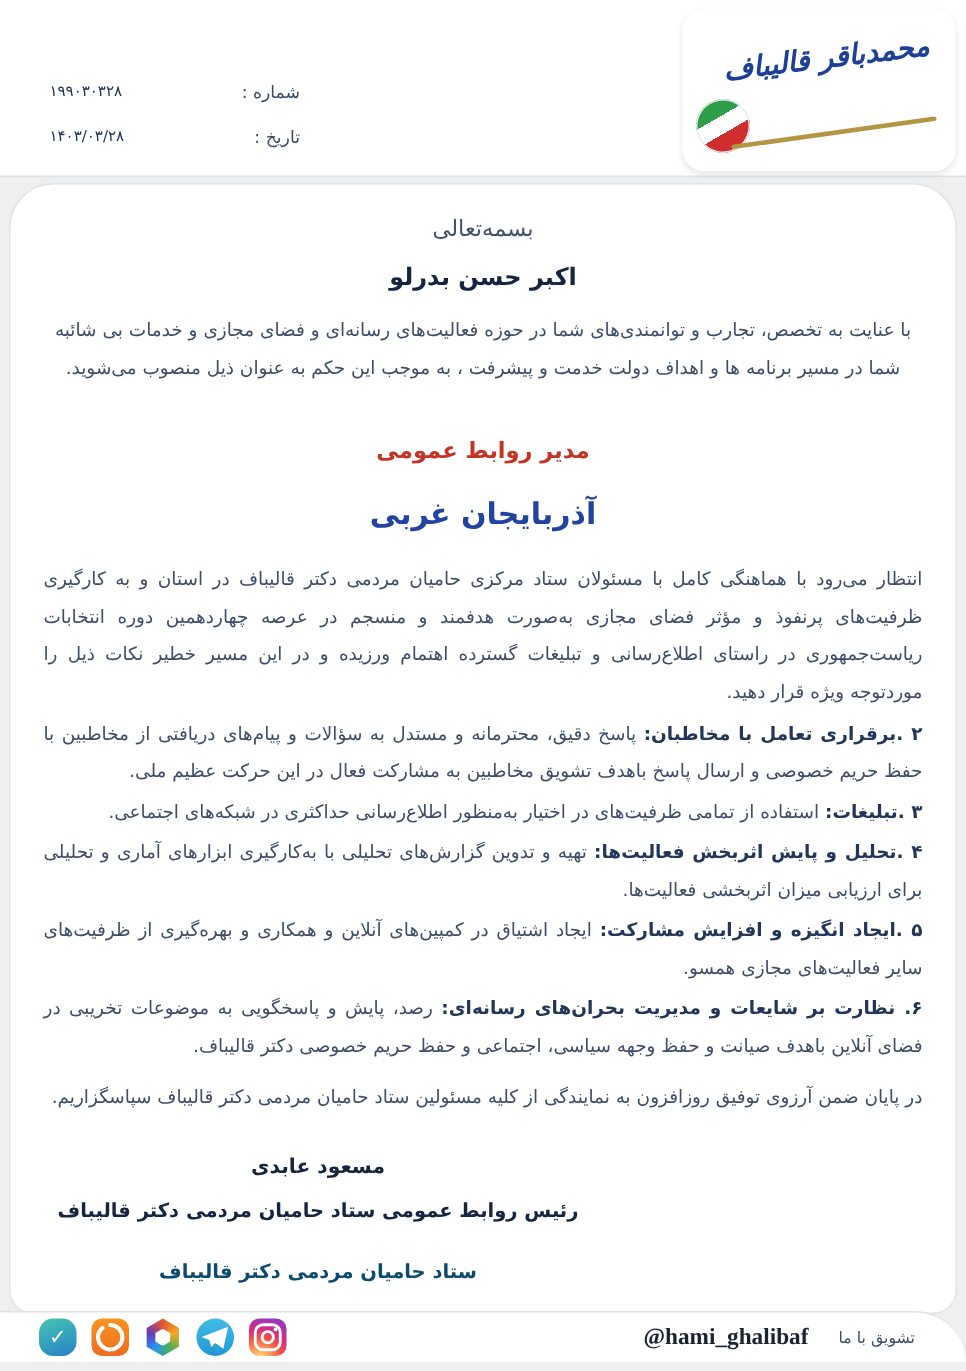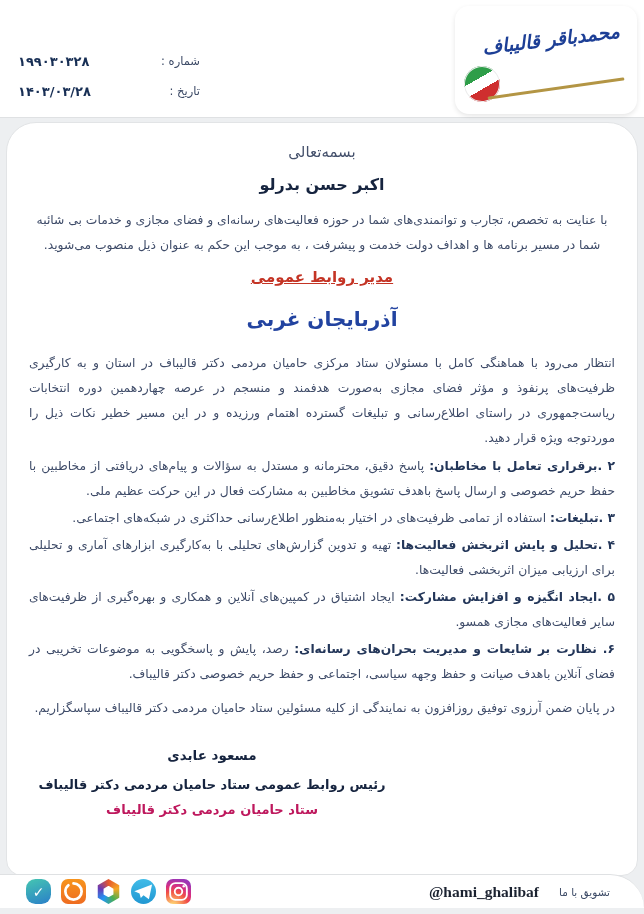--- a/index.html
+++ b/index.html
@@ -16,21 +16,21 @@
     position:absolute; top:0; left:0; right:0; height:118px;
     background:#ffffff;
     border-bottom:1px solid #dfe1e3;
   }
   .header-meta { position:absolute; top:46px; left:18px; width:182px; }
   .meta-row {
     display:flex; direction:rtl; justify-content:space-between; align-items:center;
     height:30px;
   }
   .meta-label { font-size:11.5px; color:#3c4a66; }
-  .meta-value { font-size:13px; font-weight:bold; color:#182f55; letter-spacing:1px; }
+  .meta-value { font-size:10px; font-weight:normal; color:#182f55; letter-spacing:1px;margin-left:15px; }
 
   
   .logo-card {
     position:absolute; top:6px; right:7px; width:182px; height:108px;
     background:#ffffff; border-radius:14px;
     box-shadow:0 2px 5px rgba(0,0,0,.10);
   }
   .logo-callig {
     position:absolute; top:22px; right:4px; width:164px;
     text-align:center; white-space:nowrap;
@@ -58,38 +58,38 @@
     border-radius:30px 30px 16px 16px;
     padding:16px 22px 0 22px;
     direction:rtl;
     color:#3f4c69;
   }
   .bismillah { text-align:center; font-size:15px; color:#44506b; margin-top:4px; }
   .recipient { text-align:center; font-size:16px; font-weight:bold; color:#16243f; margin-top:14px; }
   .para { font-size:12.3px; line-height:25px; color:#3f4c69; }
   .para.center { text-align:center; margin-top:14px; }
   .para.justify { text-align:justify; }
-  .pos-title { text-align:center; font-size:15px; font-weight:bold; color:#c43425; margin-top:10px;text-decoration:underline; }
+  .pos-title { text-align:center; font-size:15px; font-weight:bold; color:#c43425; margin-top:33px; }
   .region-title { text-align:center; font-size:20px; font-weight:bold; color:#2243a0; margin-top:21px; }
   .expectation { margin-top:20px; }
   .items { margin-top:3px; }
   .item { font-size:12.3px; line-height:25px; text-align:justify; margin-top:2px; }
   .item b { color:#233659; }
   .closing { margin-top:9px; font-size:12.3px; line-height:25px; text-align:right; }
 
   .signature {
     margin-top:26px; margin-left:auto; margin-right:auto;
     width:350px; margin-right:auto; margin-left:8px;
     text-align:center;
   }
   
   .sig-wrap { direction:rtl; }
   .sig-name { font-size:13.5px; font-weight:bold; color:#16243f; }
   .sig-title { font-size:13px; font-weight:bold; color:#16243f; margin-top:14px; }
-  .sig-org { font-size:13px; font-weight:bold; color:#be185d; margin-top:10px; }
+  .sig-org { font-size:13px; font-weight:bold; color:#0c4a6e; margin-top:26px; }
 
   
   .footer-band {
     position:absolute; left:0; right:0; bottom:6px; height:34px;
     background:#ffffff;
     border-top:1px solid #dfe1e3;
     border-top-right-radius:42px;
     display:flex; align-items:center; direction:ltr;
     padding-left:26px; padding-right:34px;
   }

